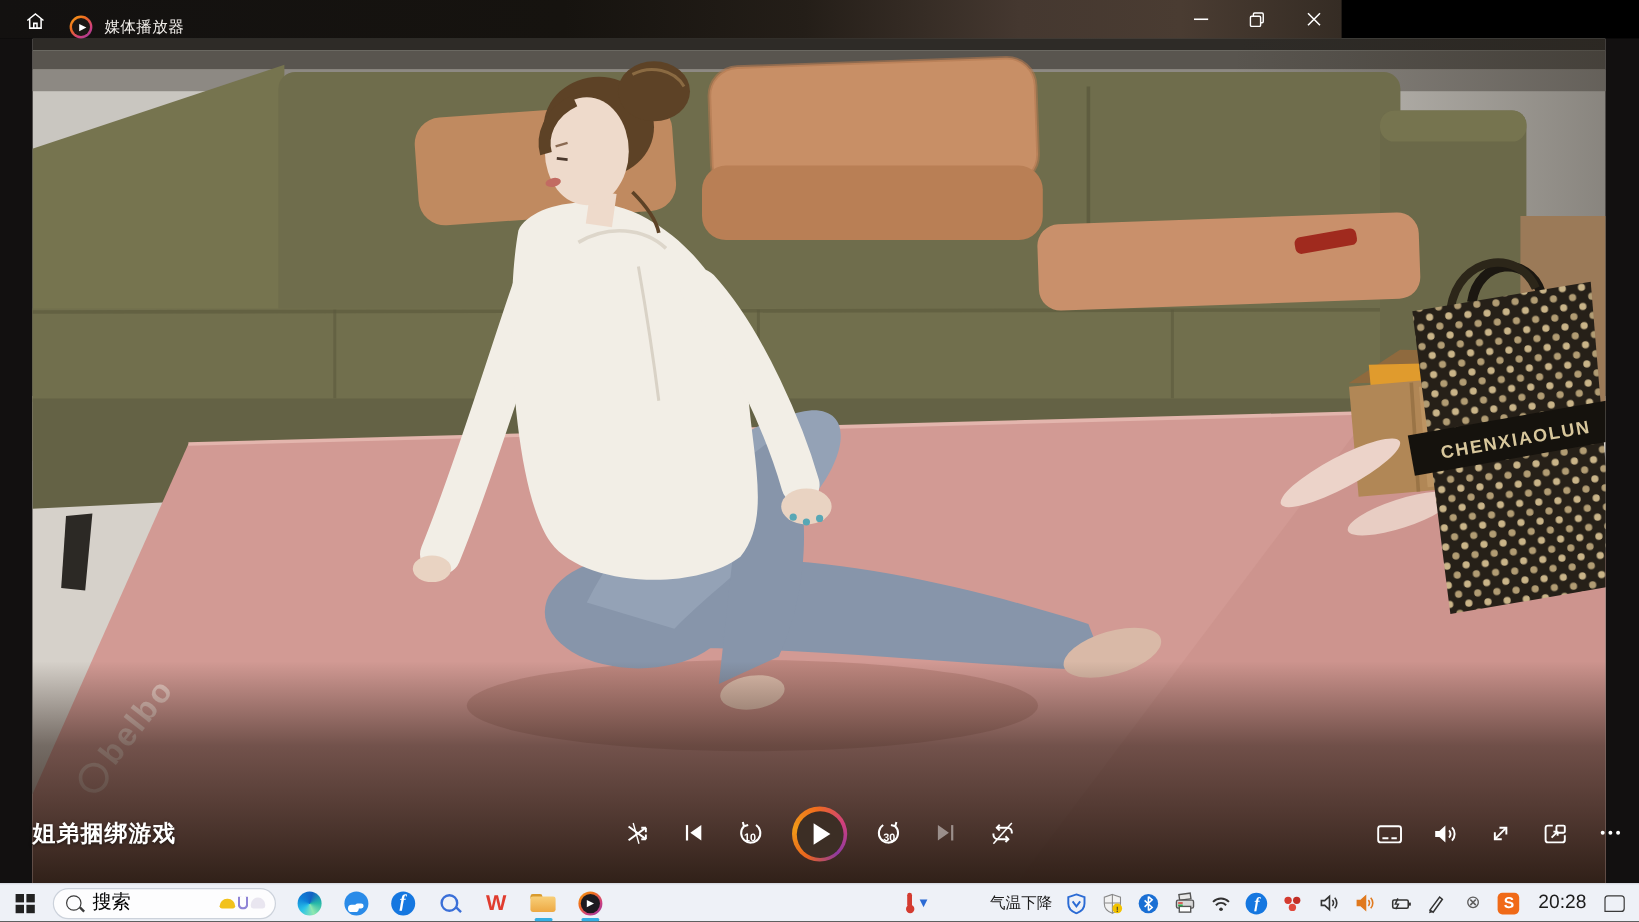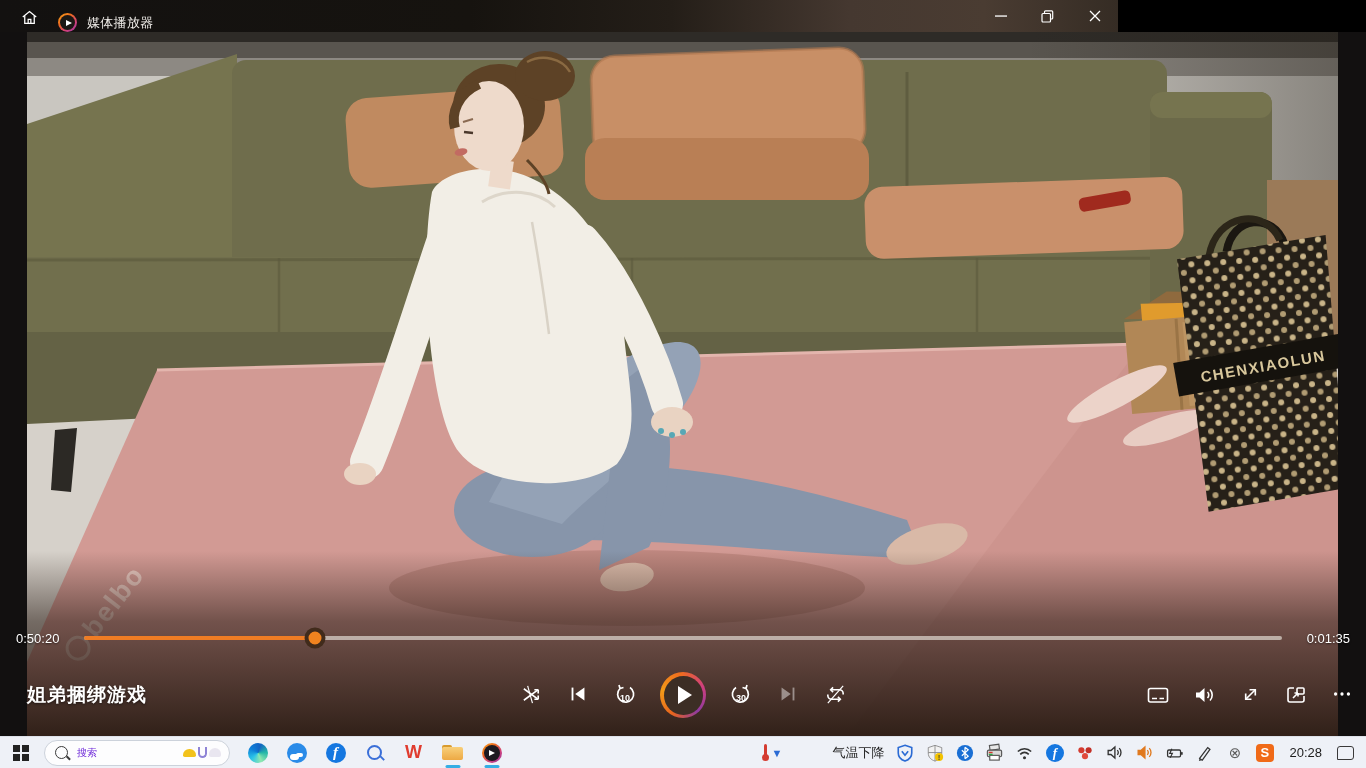--- a/index.html
+++ b/index.html
@@ -65,21 +65,21 @@
   .taskbar { position:absolute; left:0; bottom:0; width:1366px; height:32px; z-index:50;
     background:#eef1f7; border-top:1px solid #dde1e9; display:flex; align-items:center; color:#1c1c1c; }
   .start-btn { width:42px; height:32px; display:flex; align-items:center; justify-content:center; }
   .winlogo { width:16px; height:16px; display:grid; grid-template-columns:7px 7px; grid-template-rows:7px 7px; gap:2px; }
   .winlogo span { background:#222; }
   .search-pill { display:flex; align-items:center; width:186px; height:26px; margin-left:2px;
     background:#fdfdfe; border:1px solid #ccd2db; border-radius:13px; padding:0 8px 0 10px; }
   .search-pill .mag { width:13px; height:13px; border:1.6px solid #3b3b3b; border-radius:50%; position:relative; flex:0 0 auto; }
   .search-pill .mag::after { content:""; position:absolute; width:5px; height:1.6px; background:#3b3b3b;
     right:-4px; bottom:-1px; transform:rotate(45deg); }
-  .search-text { font-size:10px; color:#6d28d9; margin-left:9px; flex:1; }
+  .search-text { font-size:16px; color:#000000; margin-left:9px; flex:1; }
   .hl { display:flex; align-items:center; gap:2px; }
   .hl i { display:block; }
   .hl .hardhat { width:13px; height:8px; background:#f2c21c; border-radius:7px 7px 2px 2px; }
   .hl .steth { width:9px; height:11px; border:2px solid #8f84d6; border-top:none; border-radius:0 0 6px 6px; }
   .hl .chefhat { width:12px; height:9px; background:#e9e6f0; border-radius:6px 6px 2px 2px; }
   .tb-apps { display:flex; align-items:center; margin-left:10px; gap:4px; }
   .appbtn { position:relative; width:35px; height:32px; display:flex; align-items:center; justify-content:center; }
   .appbtn .under { position:absolute; bottom:1px; left:50%; transform:translateX(-50%);
     width:15px; height:3px; border-radius:2px; background:#35aee4; }
   .ic-edge { width:20px; height:20px; border-radius:50%;
@@ -108,21 +108,21 @@
   .thermo { position:relative; width:7px; height:17px; }
   .thermo .tube { position:absolute; left:2px; top:0; width:3.5px; height:12px; background:#d43b30; border-radius:2px; }
   .thermo .bulb { position:absolute; left:0.5px; bottom:0; width:7px; height:7px; background:#d43b30; border-radius:50%; }
   .down-arrow { color:#2b6bd4; font-size:11px; font-weight:bold; margin-left:-3px; }
   .weather-text { font-size:13px;margin-left:44px; }
   .tray-ic { width:19px; height:19px; display:flex; align-items:center; justify-content:center; }
   .tray-ic svg { display:block; }
   .glyph { font-size:15px; color:#5c5c5c; line-height:1; }
   .ic-sogou { width:18px; height:18px; background:#f06a18; border-radius:4px; color:#fff; font-weight:bold; font-size:13px;
     display:flex; align-items:center; justify-content:center; }
-  .clock { font-size:13px; padding:0 4px; }
+  .clock { font-size:16px; padding:0 4px; }
   .notif { width:17px; height:14px; border:1.6px solid #3a3a3a; border-radius:3px 3px 3px 0; }
 </style>
 </head>
 <body>
 
 <div id="app">
 
   <div class="titlebar">
     <div class="tb-left">
       <div class="tb-home">
@@ -288,28 +288,20 @@
           <g transform="rotate(-12 434 120)">
               <ellipse cx="434" cy="120" rx="6.5" ry="3.6" fill="#c26b62"></ellipse>
             </g>
           <path d="M 500,128 C 512,140 520,152 522,162" fill="none" stroke="#5d4226" stroke-width="3"></path>
         </g>
       </svg>
     </div>
 
     <div class="bottom-shade"></div>
 
-    <div class="seek-row">
-      <div class="time">0:50:20</div>
-      <div class="seek-track">
-        <div class="seek-played" style="width: 19.3%;"></div>
-        <div class="seek-thumb" style="left: 19.3%;"></div>
-      </div>
-      <div class="time right">0:01:35</div>
-    </div>
 
     <div class="controls-row">
       <div class="video-title">姐弟捆绑游戏</div>
 
       <div class="center-cluster">
         <div class="ctl">
           <svg width="23" height="23" viewBox="0 0 24 24" fill="none" stroke="#fff" stroke-width="1.7">
             <path d="M4,6 L19,17"></path>
               <path d="M19,17 l0,-4 M19,17 l-4,0"></path>
             <path d="M4,18 L19,7"></path>

